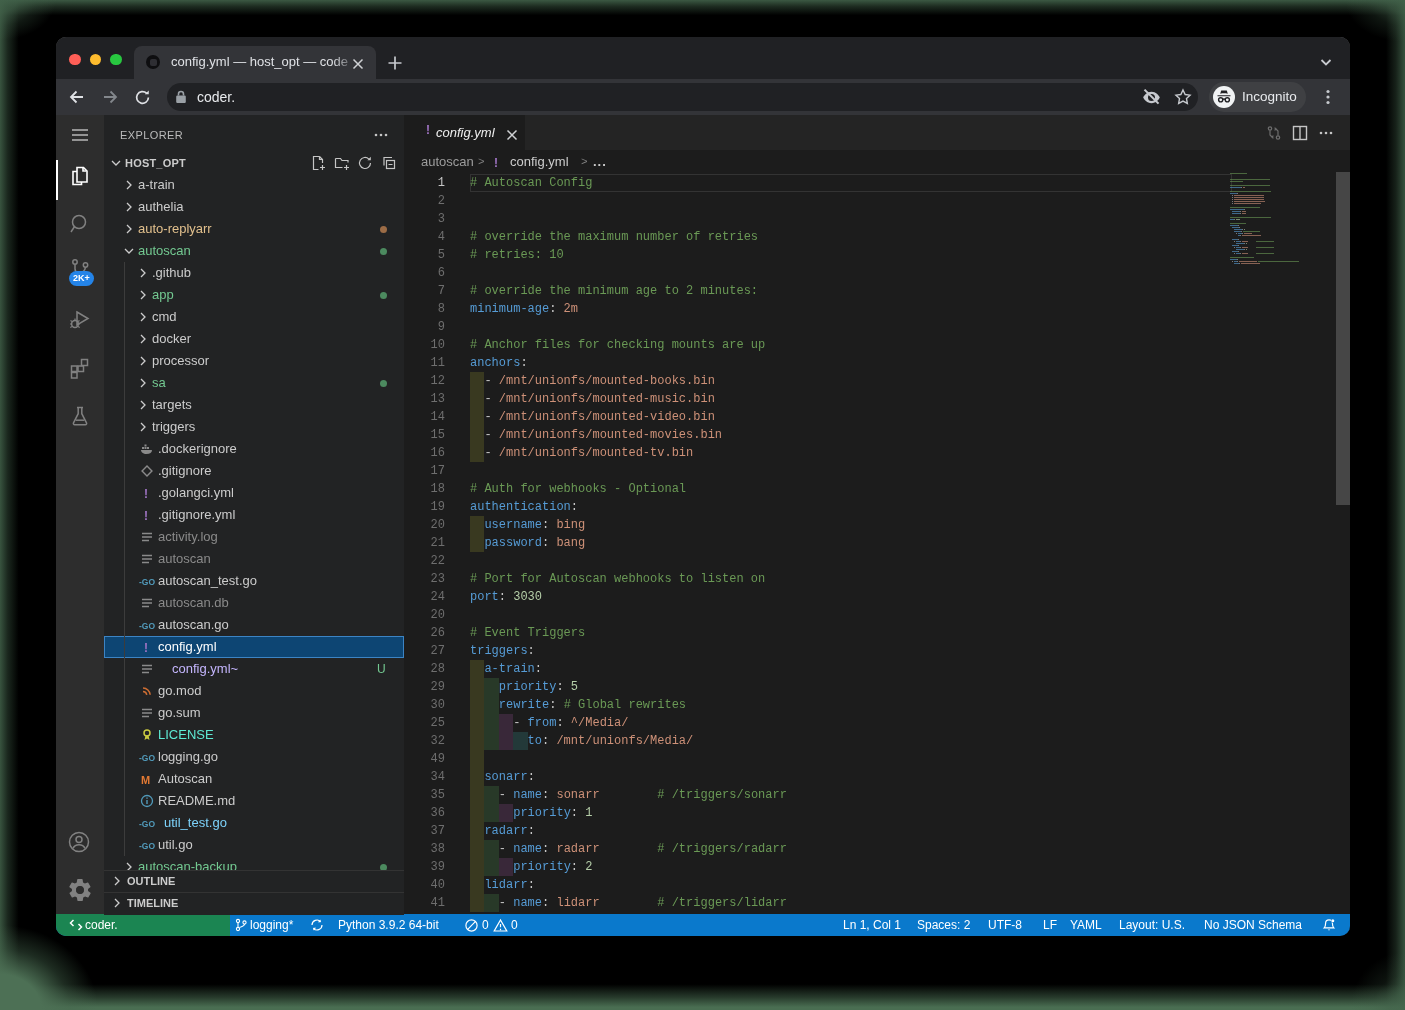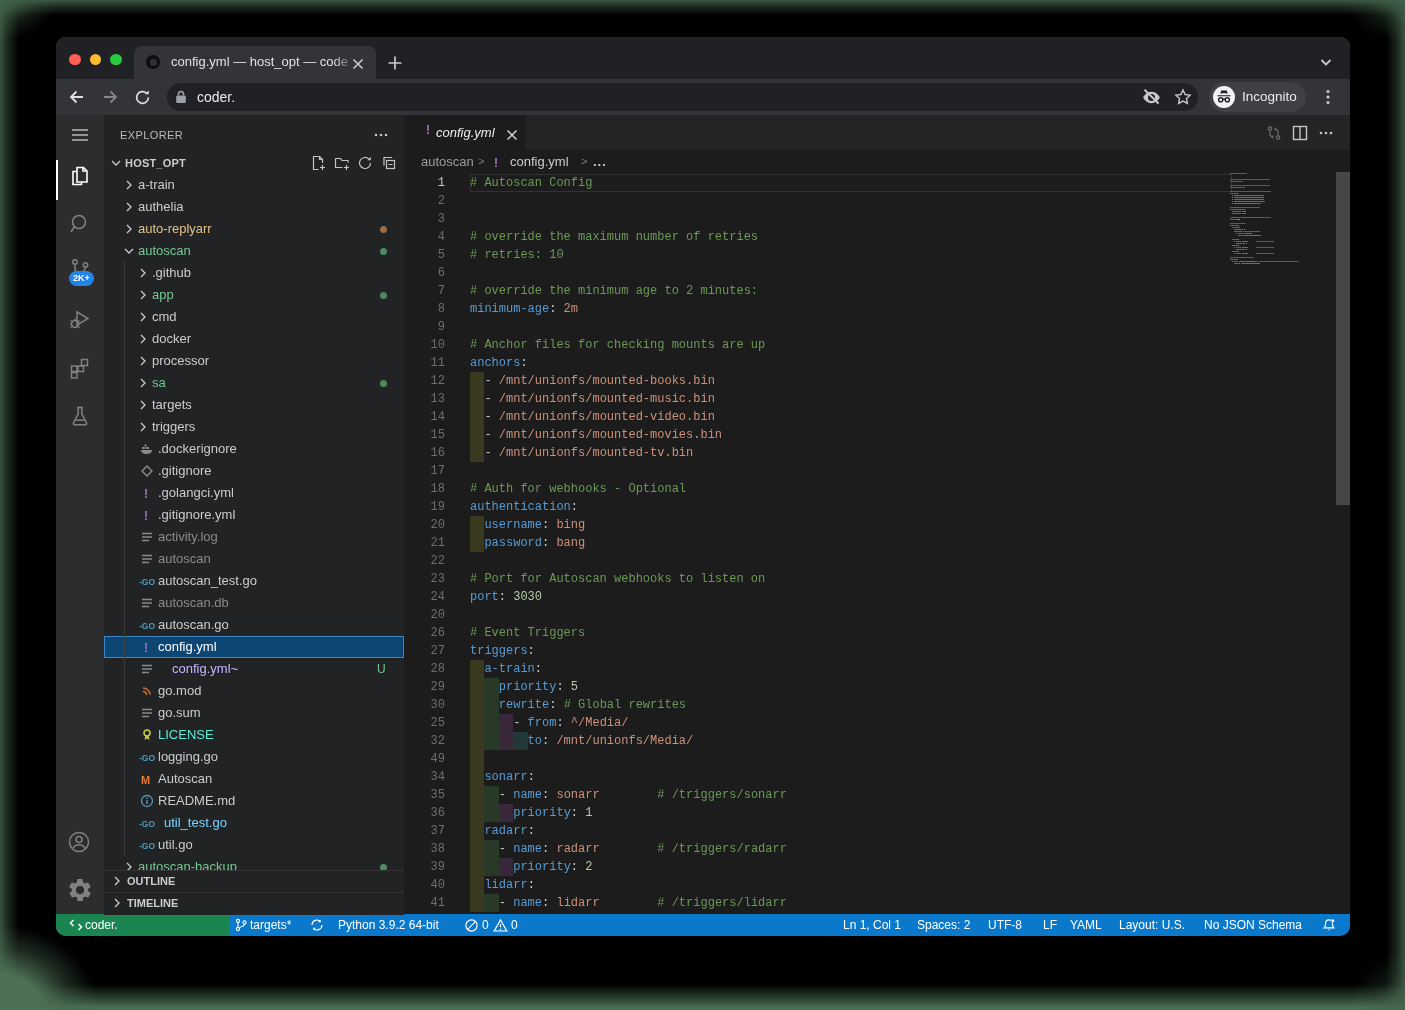--- a/index.html
+++ b/index.html
@@ -582,21 +582,21 @@
 <div class="abs" style="left:69px;top:918px"><svg width="14" height="14" viewBox="0 0 14 14">
       <path d="M4.5 2L1.5 5l3 3M9.5 6l3 3-3 3" fill="none" stroke="#fff" stroke-width="1.5"></path>
     </svg></div>
 <div class="abs" style="left:85px;top:914px;height:22px;line-height:22px;font-size:12px;color:#fff">coder.</div>
 <div class="abs" style="left:234px;top:918px"><svg width="14" height="14" viewBox="0 0 14 14">
       <circle cx="4" cy="3" r="1.6" fill="none" stroke="#fff" stroke-width="1.1"></circle>
       <circle cx="4" cy="11" r="1.6" fill="none" stroke="#fff" stroke-width="1.1"></circle>
       <circle cx="10.5" cy="4.5" r="1.6" fill="none" stroke="#fff" stroke-width="1.1"></circle>
       <path d="M4 4.6v4.8M10.5 6.1c0 2.4-3 2.4-4.8 3.4" fill="none" stroke="#fff" stroke-width="1.1"></path>
     </svg></div>
-<div class="abs" style="left:250px;top:914px;height:22px;line-height:22px;font-size:12px;color:#fff">targets*</div>
+<div class="abs" style="left:250px;top:914px;height:22px;line-height:22px;font-size:12px;color:#fff">logging*</div>
 <div class="abs" style="left:310px;top:918px"><svg width="14" height="14" viewBox="0 0 14 14">
       <path d="M12 7a5 5 0 0 1-8.7 3.3M2 7a5 5 0 0 1 8.7-3.3" fill="none" stroke="#fff" stroke-width="1.2"></path>
       <path d="M10.6 1.4v2.8H7.8zM3.4 12.6V9.8h2.8z" fill="#fff"></path>
     </svg></div>
 <div class="abs" style="left:338px;top:914px;height:22px;line-height:22px;font-size:12px;color:#fff">Python 3.9.2 64-bit</div>
 <div class="abs" style="left:464px;top:917.5px"><svg width="15" height="15" viewBox="0 0 15 15">
       <circle cx="7.5" cy="7.5" r="5.6" fill="none" stroke="#fff" stroke-width="1.2"></circle>
       <path d="M3.7 11.3l7.6-7.6" stroke="#fff" stroke-width="1.2"></path>
     </svg></div>
 <div class="abs" style="left:482px;top:914px;height:22px;line-height:22px;font-size:12px;color:#fff">0</div>

